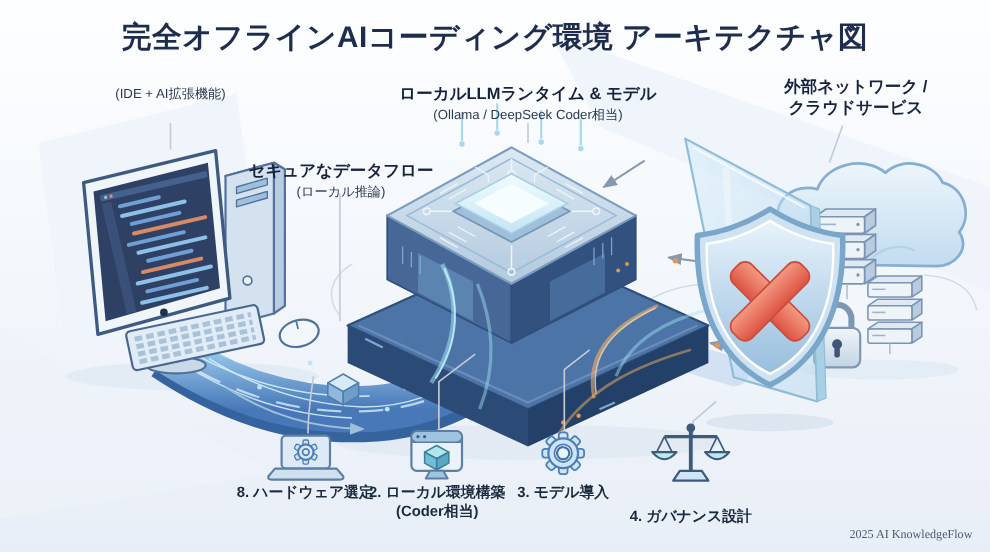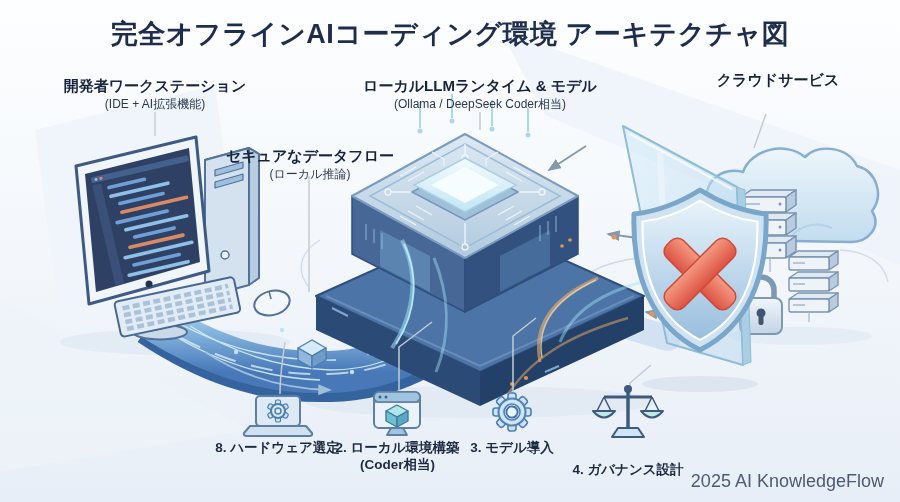--- a/index.html
+++ b/index.html
@@ -20,21 +20,21 @@
   .lbl-workstation{left:40px;top:76px;width:230px;}
   .lbl-secure{left:198px;top:146px;width:224px;}
   .lbl-llm{left:346px;top:76px;width:268px;}
   .lbl-ext{left:666px;top:70px;width:224px;}
   .step-lbl{text-align:center;line-height:17px;font-size:13.5px;font-weight:700;color:#1c2a40;}
   .step-lbl .s{font-weight:700;}
   .step1{left:200px;top:439px;width:155px;}
   .step2{left:320px;top:439px;width:155px;}
   .step3{left:447px;top:439px;width:130px;}
   .step4{left:558px;top:461px;width:140px;}
-  .footer{right:16px;bottom:10px;font-size:18px;color:#4b5b72;}
+  .footer{right:16px;bottom:10px;font-size:11px;color:#4b5b72;font-family:Liberation Serif, serif;}
 </style>
 </head>
 <body>
 
 <div class="canvas">
 
 <svg class="art" viewBox="0 0 900 502">
   <defs>
     <linearGradient id="ribbonGrad" x1="0" y1="0" x2="0" y2="1">
       <stop offset="0" stop-color="#a8d8f4"></stop>
@@ -390,35 +390,35 @@
     <path d="M593 411 Q604 424 615 411 Z" fill="#bfe8ea" stroke-width="2" stroke-linejoin="round"></path>
     <path d="M652 397 L645 411 M652 397 L659 411" stroke-width="1.5"></path>
     <path d="M641 411 Q652 424 663 411 Z" fill="#bfe8ea" stroke-width="2" stroke-linejoin="round"></path>
     <path d="M618 428 h20 l6 9 h-32 Z" fill="#cfe4f6" stroke-width="2" stroke-linejoin="round"></path>
   </g>
 </svg>
 
 <div class="txt title">完全オフラインAIコーディング環境 アーキテクチャ図</div>
 
 <div class="txt lbl lbl-workstation">
-  <div class="t">開発者ワークステーション</div>
   <div class="s">(IDE + AI拡張機能)</div>
 </div>
 
 <div class="txt lbl lbl-secure">
   <div class="t">セキュアなデータフロー</div>
   <div class="s">(ローカル推論)</div>
 </div>
 
 <div class="txt lbl lbl-llm">
   <div class="t">ローカルLLMランタイム &amp; モデル</div>
   <div class="s">(Ollama / DeepSeek Coder相当)</div>
 </div>
 
 <div class="txt lbl lbl-ext">
+  <div class="t">外部ネットワーク /</div>
   <div class="t">クラウドサービス</div>
 </div>
 
 <div class="txt step-lbl step1">
   <div>8. ハードウェア選定</div>
 </div>
 <div class="txt step-lbl step2">
   <div>2. ローカル環境構築</div>
   <div class="s">(Coder相当)</div>
 </div>

